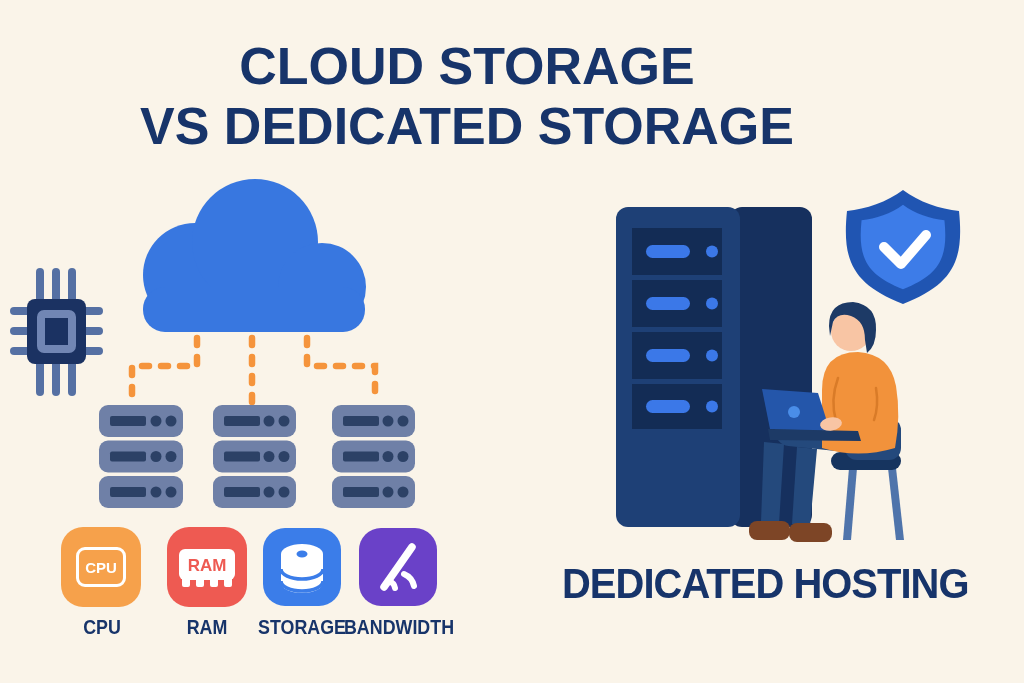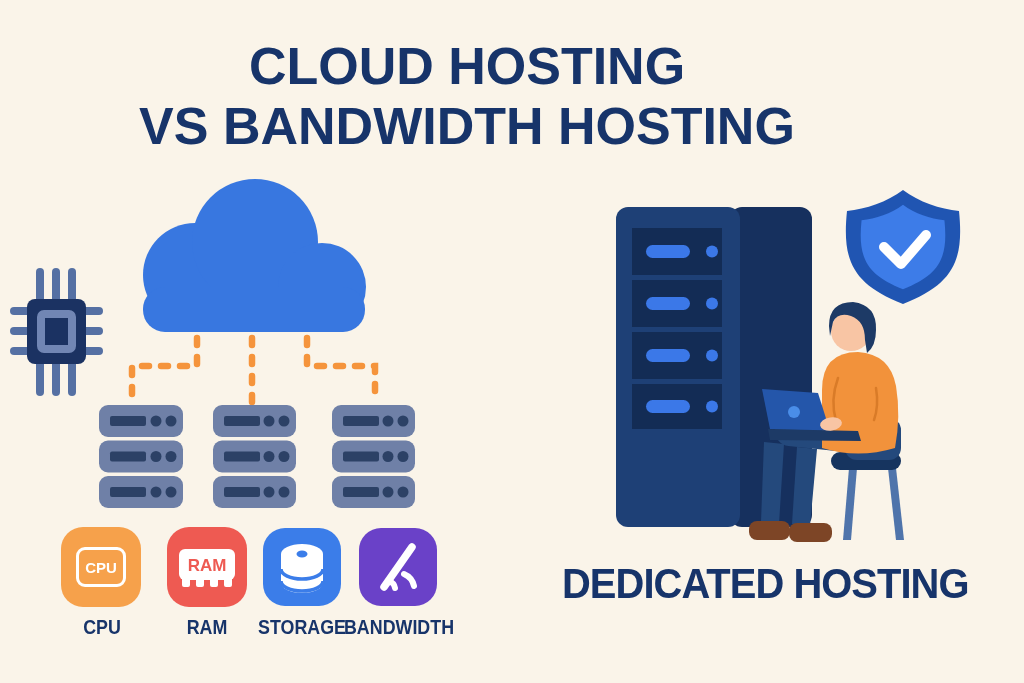--- a/index.html
+++ b/index.html
@@ -40,22 +40,22 @@
   }
   .cap-cpu{left:102px;}
   .cap-ram{left:207px;}
   .cap-storage{left:302px;}
   .cap-bandwidth{left:399px;}
 </style>
 </head>
 <body>
 
 <div class="title">
-  <div>CLOUD HOSTING</div>
-  <div>VS BANDWIDTH HOSTING</div>
+  <div>CLOUD STORAGE</div>
+  <div>VS DEDICATED STORAGE</div>
 </div>
 
 <svg class="illustration" style="left:0;top:160px" width="480" height="360" viewBox="0 160 480 360">
 
   <g>
     <g fill="#5570A3">
       <rect x="36" y="268" width="8" height="36" rx="4"></rect>
       <rect x="52" y="268" width="8" height="36" rx="4"></rect>
       <rect x="68" y="268" width="8" height="36" rx="4"></rect>
       <rect x="36" y="360" width="8" height="36" rx="4"></rect>

